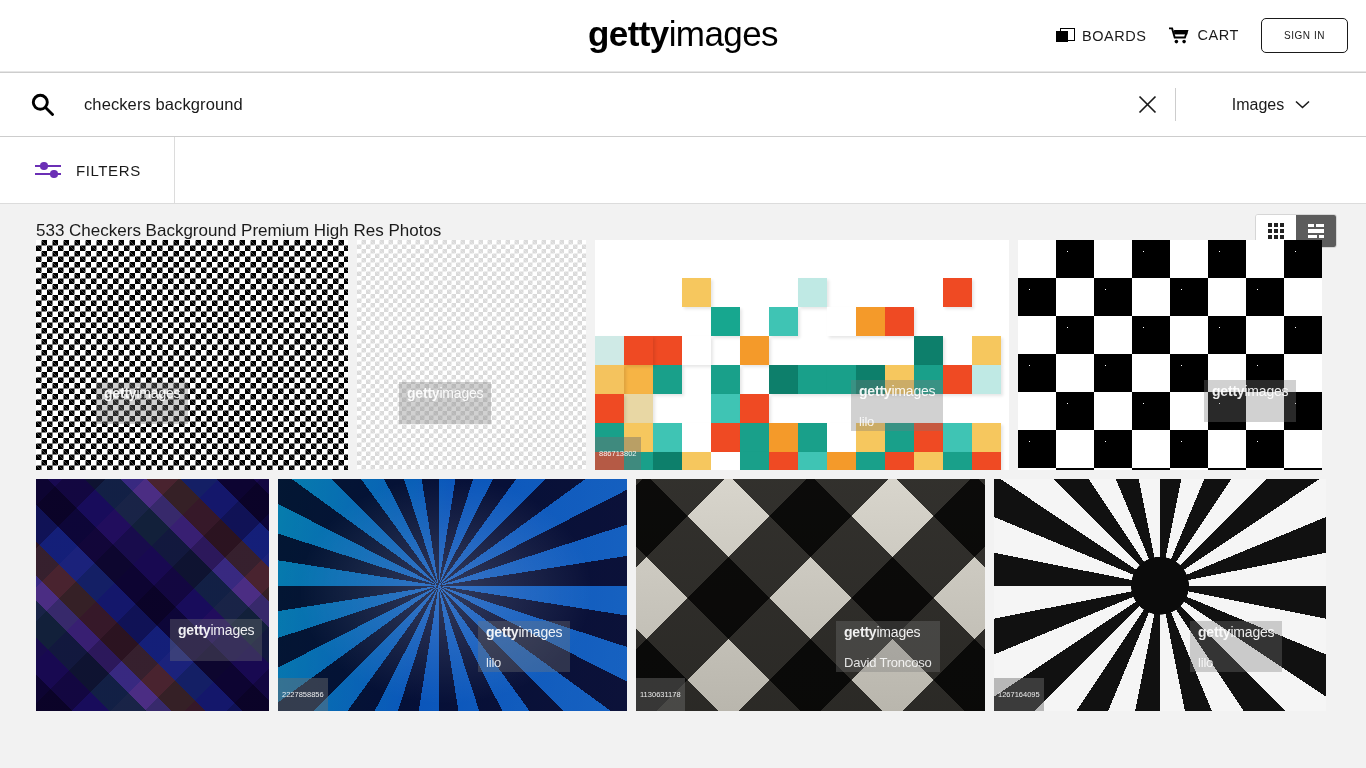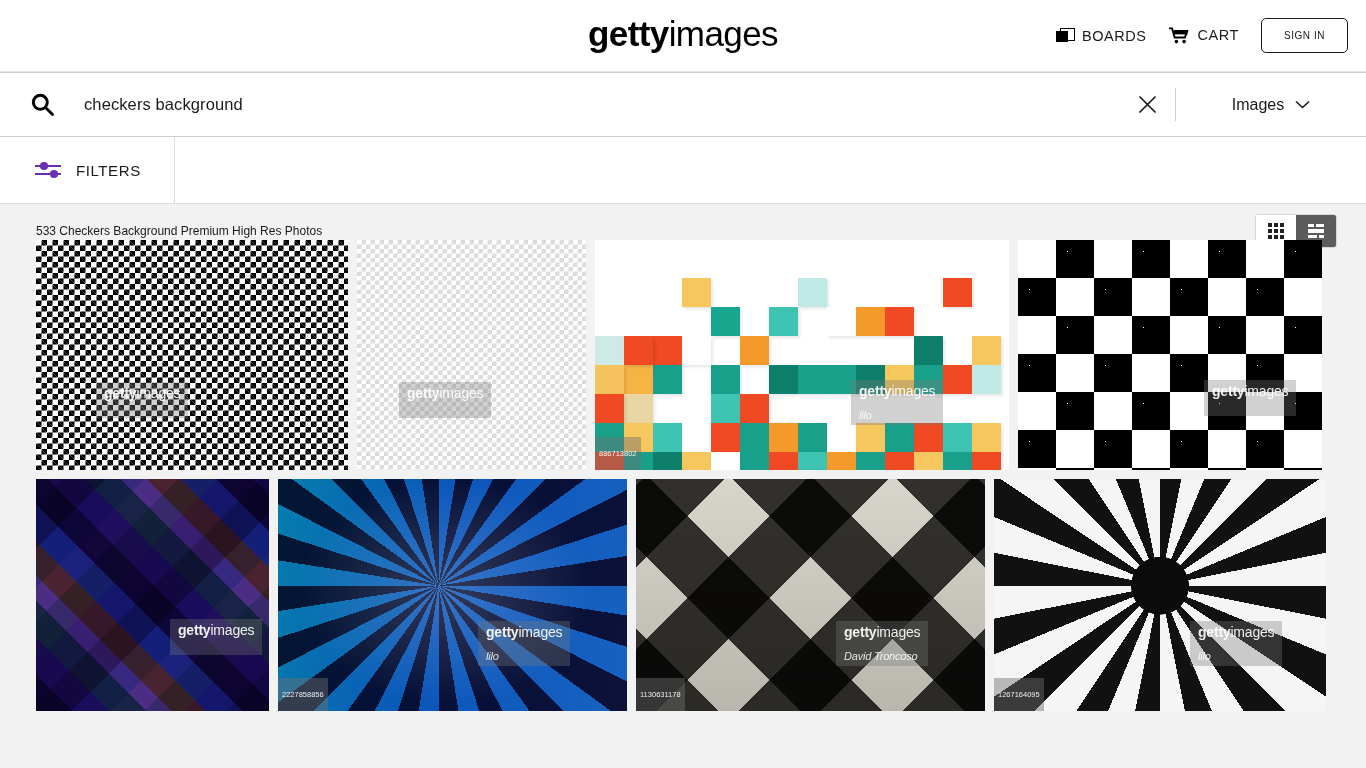--- a/index.html
+++ b/index.html
@@ -239,21 +239,21 @@
     height: calc(768px - 72px - 65px - 67px);
     overflow: hidden;
     position: relative;
   }
 
   .results-head {
     padding: 18px 36px 0 36px;
     position: relative;
   }
   .result-count {
-    font-size: 12px;
+    font-size: 17px;
     color: #1a1a1a;
     line-height: 18px;
   }
   .result-blurb {
     font-size: 13.5px;
     color: #1a1a1a;
     margin-top: 11px;
     line-height: 18px;
   }
   .result-blurb b { font-weight: 700; }
@@ -304,26 +304,25 @@
     background: rgba(120,120,120,.34);
     padding: 4px 8px 5px 8px;
     line-height: 15px;
     pointer-events: none;
     white-space: nowrap;
   }
   .thumb .wm .wb { font-weight: 700; }
   .thumb .wm .wl { font-weight: 300; }
   .thumb .wm .cred {
     display: block;
-    font-size: 11px;
+    font-size: 13px;
     font-weight: 400;
     line-height: 9px;
-    margin-top: 12px;
+    margin-top: 18px;
     color: rgba(255,255,255,.85);
-    font-style: italic;
   }
   .thumb .idtag {
     position: absolute;
     left: 0; bottom: 0;
     font-size: 7.5px;
     color: rgba(255,255,255,.9);
     background: rgba(110,110,110,.45);
     padding: 12px 4px;
     line-height: 9px;
     pointer-events: none;

